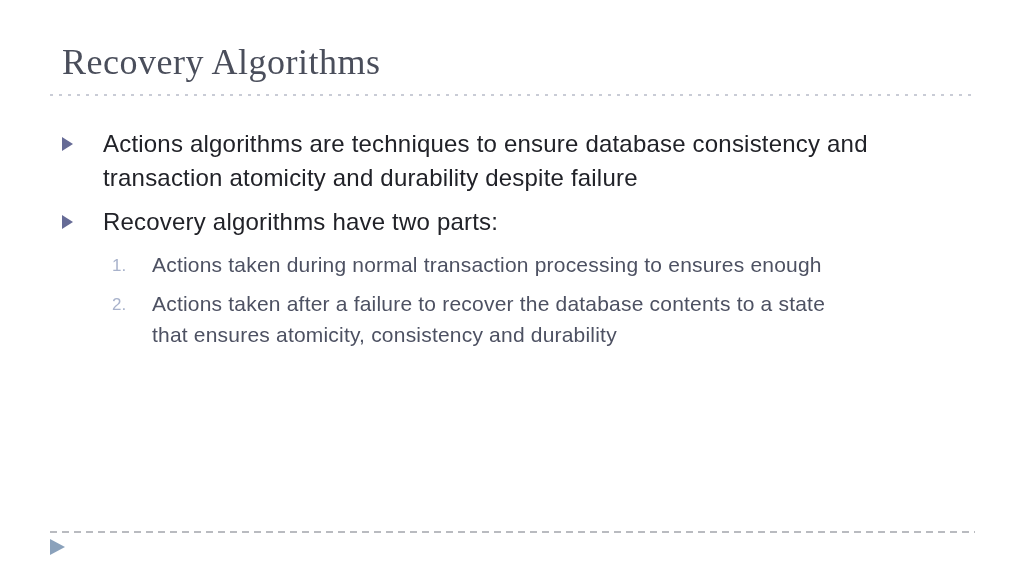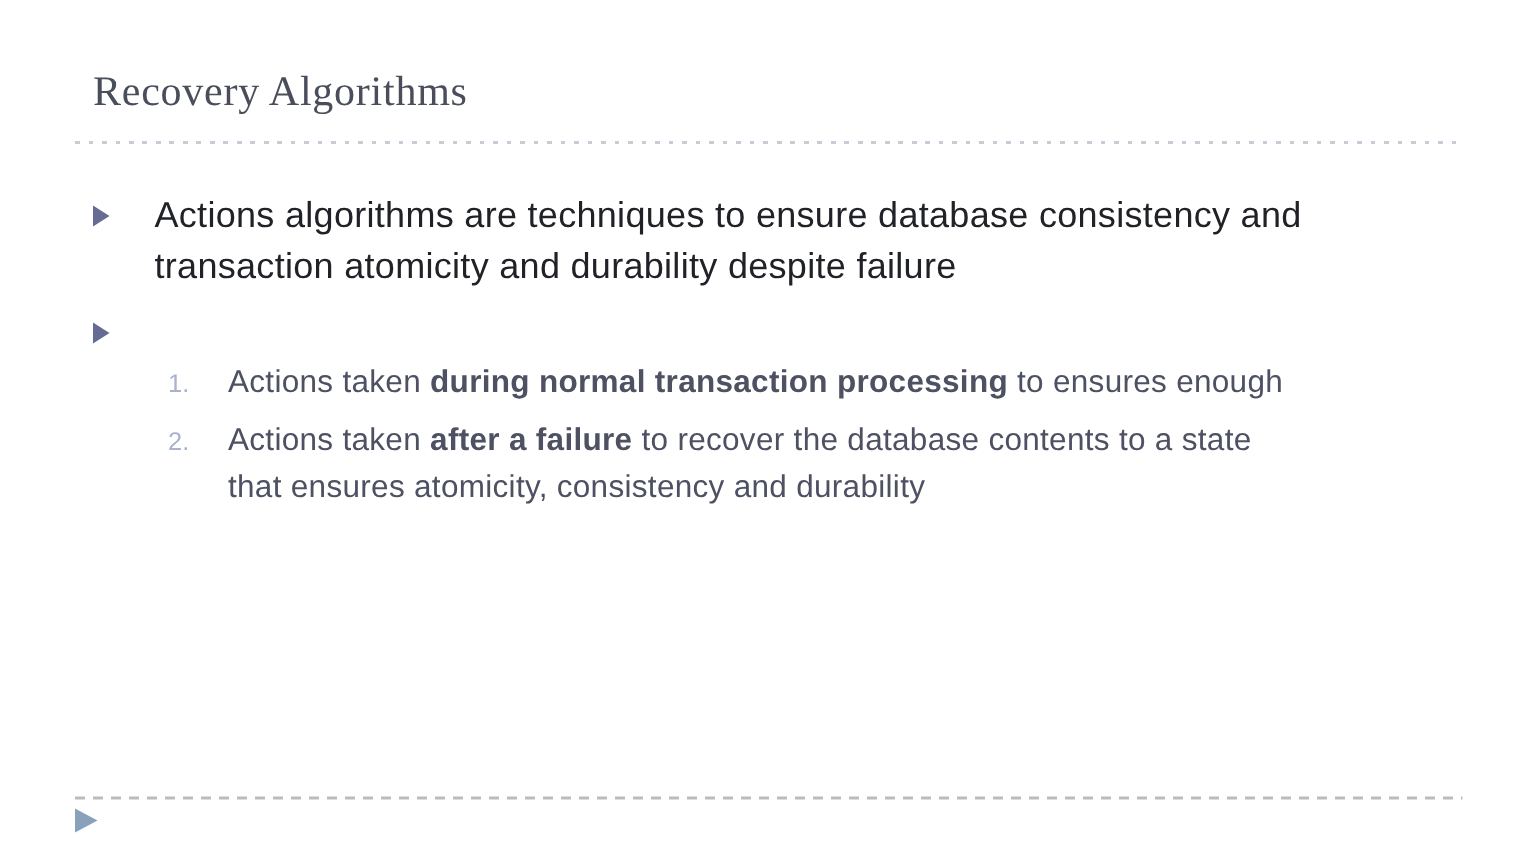--- a/index.html
+++ b/index.html
@@ -10,21 +10,21 @@
   }
   html,body{margin:0;padding:0;}
   .slide{
     position:relative; width:1024px; height:576px; overflow:hidden;
     background:var(--background);
     font-family:"Liberation Sans","DejaVu Sans",sans-serif;
   }
   .slide-title{
     position:absolute; left:62px; top:40px; line-height:44px;
     font-family:"Liberation Serif","DejaVu Serif",serif;
-    font-size:28px; color:var(--title); letter-spacing:.5px; white-space:nowrap;
+    font-size:36px; color:var(--title); letter-spacing:.5px; white-space:nowrap;
   }
   .title-rule{
     position:absolute; left:50px; right:49px; top:94px; height:2px;
     background:repeating-linear-gradient(90deg,var(--title-rule) 0 3px,transparent 3px 9px);
   }
   .content{position:absolute; left:62px; top:127px; right:30px;}
   .bullet-row{display:flex; align-items:flex-start; margin-bottom:10px;}
   .bullet-marker-col{flex:0 0 41px; padding-top:10px;}
   .tri-right{
     width:0; height:0; border-top:7px solid transparent; border-bottom:7px solid transparent;
@@ -36,21 +36,21 @@
   .bullet-text .italic{}
   .numbered-list{margin-top:7px; margin-left:50px;}
   .numbered-row{display:flex; align-items:flex-start; margin-bottom:7px;}
   .number-col{
     flex:0 0 40px; font-size:17px; line-height:30px; padding-top:2px;
     color:var(--number);
   }
   .numbered-text{
     font-size:21px; line-height:31px; color:var(--sub-text); letter-spacing:.2px;
   }
-  .numbered-text .bold{font-weight:bold;}
+  .numbered-text .bold{font-weight:normal;}
   .footer-rule{
     position:absolute; left:50px; right:49px; top:531px; height:2px;
     background:repeating-linear-gradient(90deg,var(--footer-rule) 0 7px,transparent 7px 12px);
   }
   .footer-arrow{
     position:absolute; left:50px; top:539px; width:0; height:0;
     border-top:8px solid transparent; border-bottom:8px solid transparent;
     border-left:15px solid var(--footer-arrow); cursor:pointer;
   }
 </style>
@@ -72,20 +72,23 @@
       <div class="bullet-text">
         <span>Actions algorithms are techniques to ensure </span><span class="italic">database consistency and</span><br>
         <span class="italic">transaction atomicity and durability</span><span> despite failure</span>
       </div>
     </div>
 
     <div class="bullet-row">
       <div class="bullet-marker-col">
         <div class="tri-right"></div>
       </div>
+      <div class="bullet-text">
+        <span>Recovery algorithms have two parts:</span>
+      </div>
     </div>
 
     <div class="numbered-list">
 
       <div class="numbered-row">
         <div class="number-col">1.</div>
         <div class="numbered-text">
           <span>Actions taken </span><span class="bold">during normal transaction processing</span><span> to ensures enough</span><br>
         </div>
       </div>

